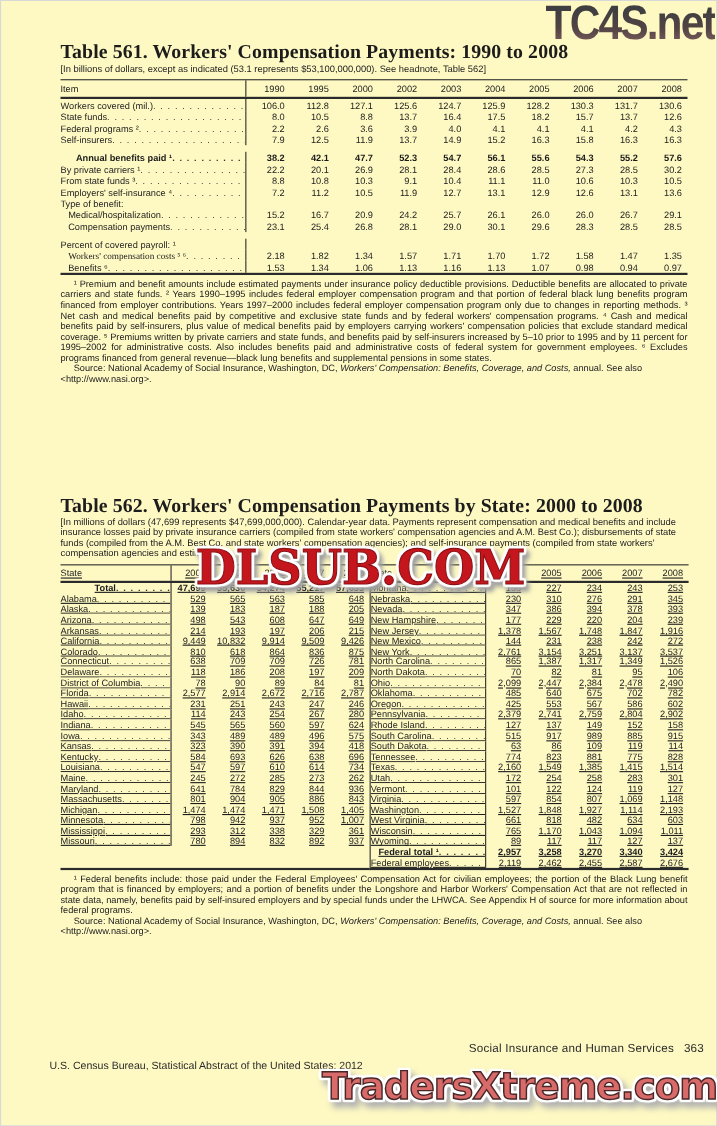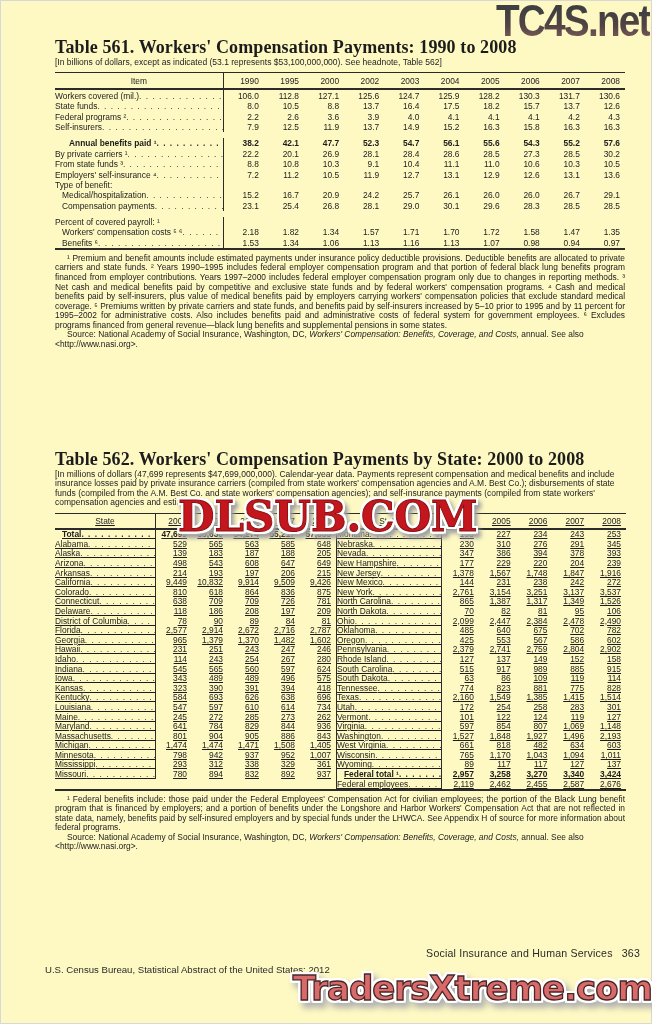--- a/index.html
+++ b/index.html
@@ -21,21 +21,21 @@
   .headnote{font-size:8.5px;line-height:9.4px;margin:0 0 5px 0;color:#222;}
   
   .dtable{border-top:1px solid #2b2b2b;border-bottom:2px solid #2b2b2b;font-size:8.4px;}
   .trow{display:flex;align-items:flex-end;height:10.4px;}
   .t562h .trow{height:9.6px;text-decoration:underline;}
   .trow.gap{margin-top:6px;}
   .trow.b{font-weight:bold;}
   .thead{border-bottom:2px solid #2b2b2b;height:15px !important;align-items:center;}
   .t562h .thead{height:14px !important;}
   .lblcell{display:flex;align-items:flex-end;overflow:hidden;border-right:1px solid #2b2b2b;height:100%;}
-  .thead .lblcell{align-items:center;justify-content:center;}
+  .thead .lblcell{align-items:center;}
   .lt{white-space:nowrap;}
   .dots{flex:1;overflow:hidden;white-space:nowrap;color:#333;}
   .dots::after{content:" . . . . . . . . . . . . . . . . . . . . . . . . . . . . . . . . . . . .";letter-spacing:1px;}
   .ncell{text-align:right;padding-right:5px;box-sizing:border-box;white-space:nowrap;}
   .t561 .lblcell{width:168px;}
   .t561 .ncell{width:40.2px;}
   .t562wrap{display:flex;margin-top:2px;}
   .t562h{flex:0 0 auto;}
   #t562L .lblcell{width:100px;}
   #t562L .ncell{width:36px;}
@@ -297,21 +297,21 @@
           <div class="ncell"></div>
           <div class="ncell"></div>
           <div class="ncell"></div>
           <div class="ncell"></div>
           <div class="ncell"></div>
           <div class="ncell"></div>
           <div class="ncell"></div>
         </div>
         <div class="trow">
           <div class="lblcell">
-            <div class="lt" style="padding-left: 7px;">Workers' compensation costs ⁵ ⁶</div>
+            <div class="lt" style="padding-left: 7px; font-family: Liberation Serif, serif;">Workers' compensation costs ⁵ ⁶</div>
             <div class="dots"></div>
           </div>
           <div class="ncell">2.18</div>
           <div class="ncell">1.82</div>
           <div class="ncell">1.34</div>
           <div class="ncell">1.57</div>
           <div class="ncell">1.71</div>
           <div class="ncell">1.70</div>
           <div class="ncell">1.72</div>
           <div class="ncell">1.58</div>
@@ -349,21 +349,21 @@
               <div class="lt">State</div>
             </div>
             <div class="ncell">2000</div>
             <div class="ncell">2005</div>
             <div class="ncell">2006</div>
             <div class="ncell">2007</div>
             <div class="ncell">2008</div>
           </div>
           <div class="trow b">
             <div class="lblcell">
-              <div class="lt" style="padding-left: 7px;">Total</div>
+              <div class="lt" style="padding-left: 7px; margin-left: 24px;">Total</div>
               <div class="dots"></div>
             </div>
             <div class="ncell">47,699</div>
             <div class="ncell">55,630</div>
             <div class="ncell">54,274</div>
             <div class="ncell">55,217</div>
             <div class="ncell">57,633</div>
           </div>
           <div class="trow">
             <div class="lblcell">
@@ -470,31 +470,20 @@
               <div class="dots"></div>
             </div>
             <div class="ncell">2,577</div>
             <div class="ncell">2,914</div>
             <div class="ncell">2,672</div>
             <div class="ncell">2,716</div>
             <div class="ncell">2,787</div>
           </div>
           <div class="trow">
             <div class="lblcell">
-              <div class="lt">Georgia</div>
-              <div class="dots"></div>
-            </div>
-            <div class="ncell">965</div>
-            <div class="ncell">1,379</div>
-            <div class="ncell">1,370</div>
-            <div class="ncell">1,482</div>
-            <div class="ncell">1,602</div>
-          </div>
-          <div class="trow">
-            <div class="lblcell">
               <div class="lt">Hawaii</div>
               <div class="dots"></div>
             </div>
             <div class="ncell">231</div>
             <div class="ncell">251</div>
             <div class="ncell">243</div>
             <div class="ncell">247</div>
             <div class="ncell">246</div>
           </div>
           <div class="trow">
@@ -884,21 +873,21 @@
             <div class="ncell">1,148</div>
           </div>
           <div class="trow">
             <div class="lblcell">
               <div class="lt">Washington</div>
               <div class="dots"></div>
             </div>
             <div class="ncell">1,527</div>
             <div class="ncell">1,848</div>
             <div class="ncell">1,927</div>
-            <div class="ncell">1,496</div>
+            <div class="ncell">1,114</div>
             <div class="ncell">2,193</div>
           </div>
           <div class="trow">
             <div class="lblcell">
               <div class="lt">West Virginia</div>
               <div class="dots"></div>
             </div>
             <div class="ncell">661</div>
             <div class="ncell">818</div>
             <div class="ncell">482</div>

